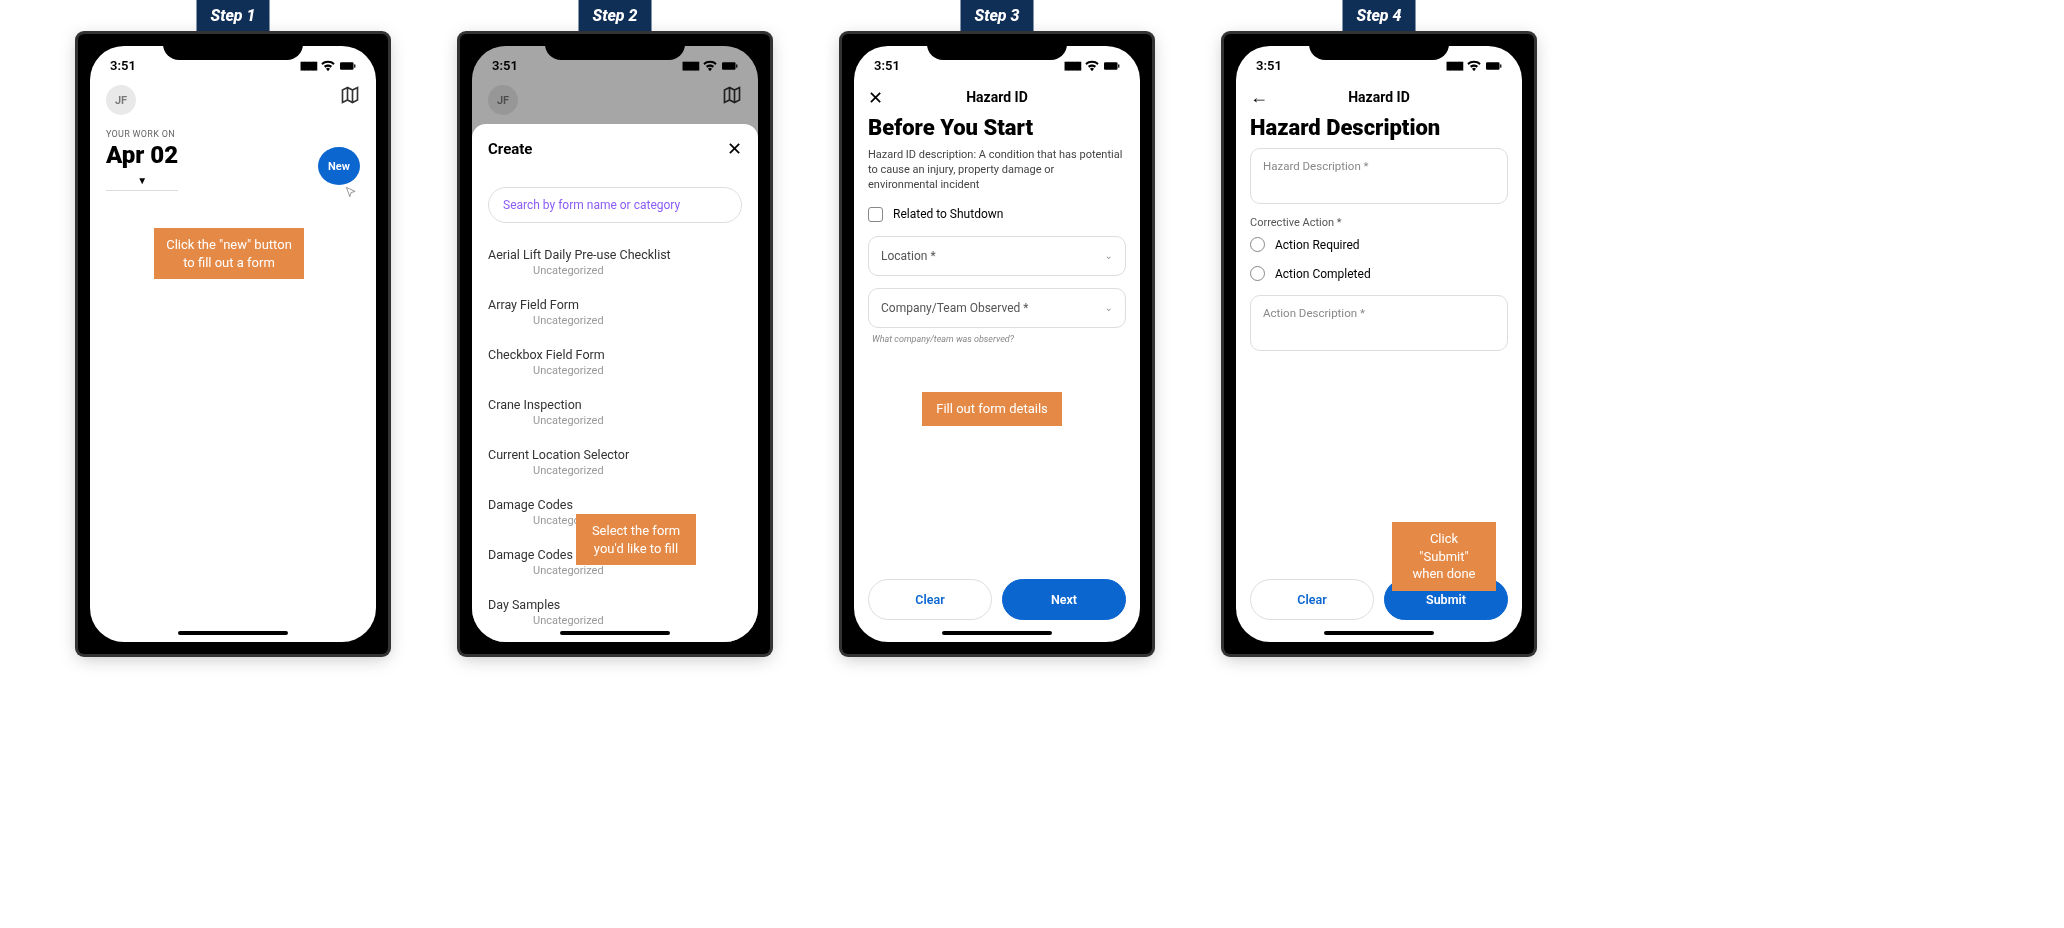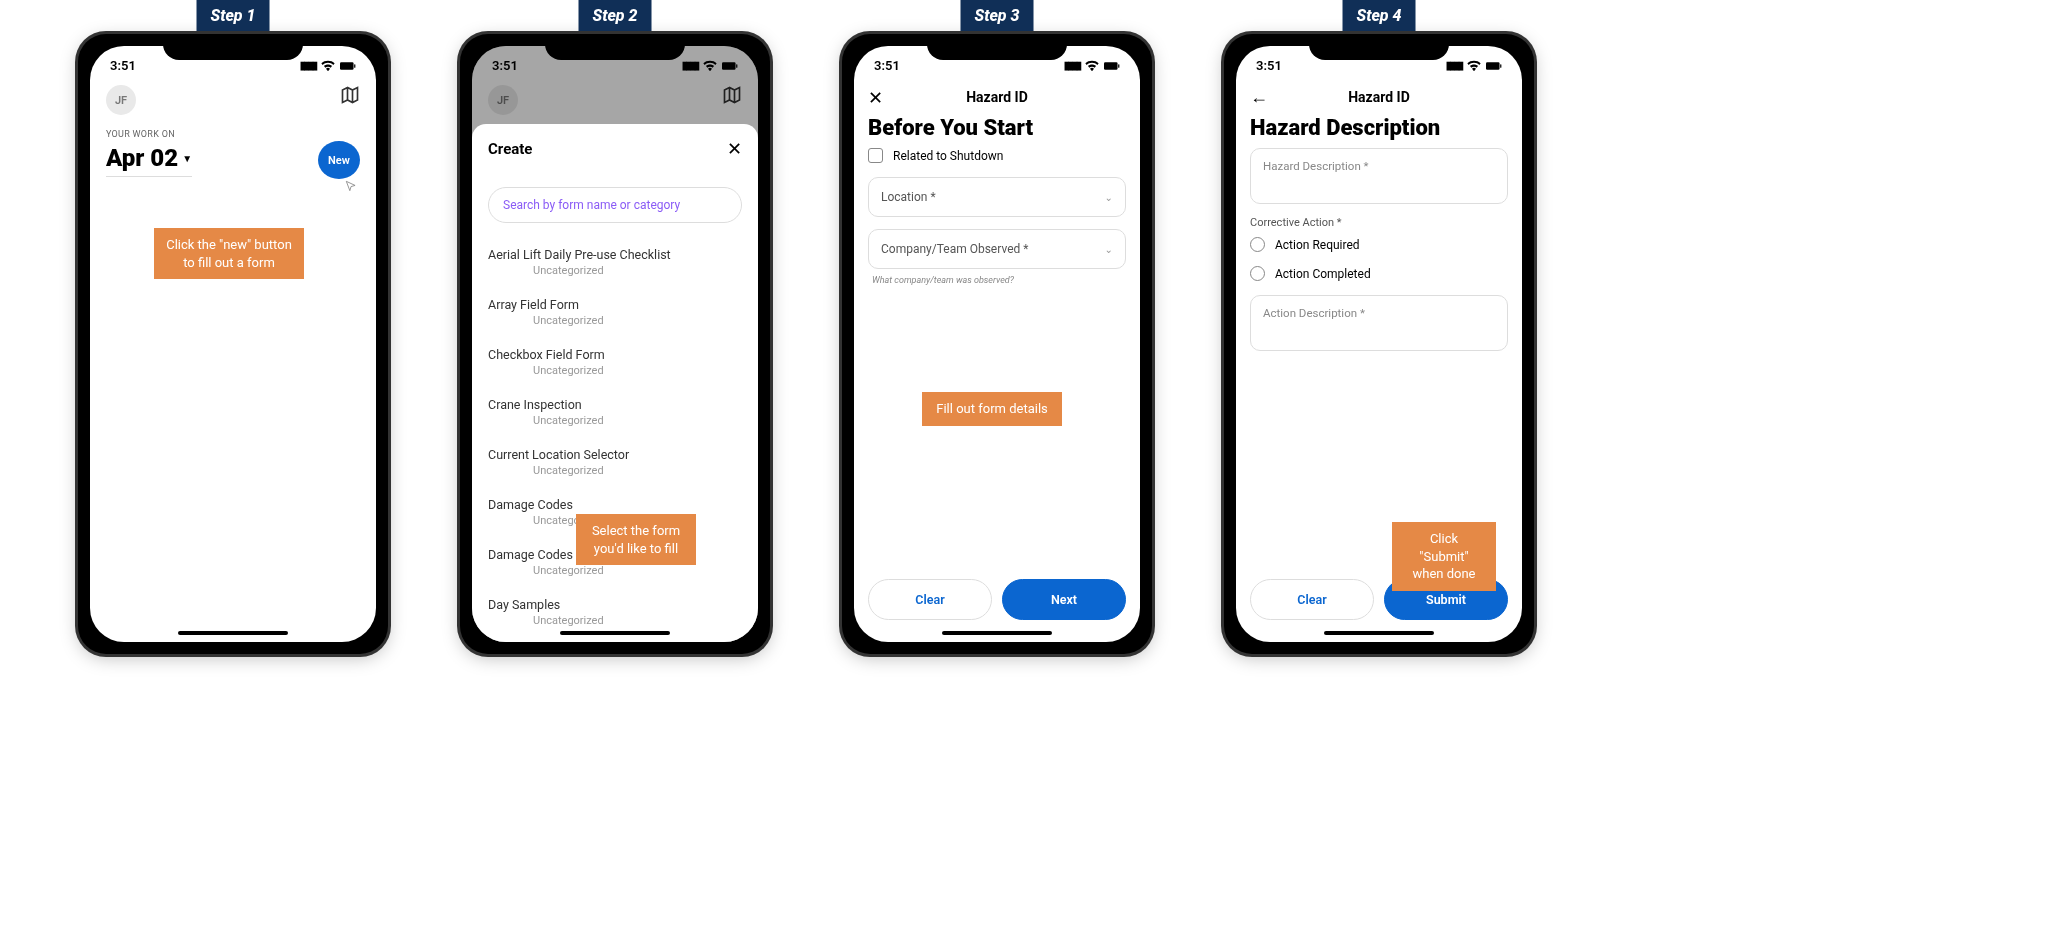--- a/index.html
+++ b/index.html
@@ -31,21 +31,21 @@
     font-size: 16px;
     padding: 6px 14px;
     z-index: 20;
     font-style: italic;
   }
   .phone-frame {
     position: relative;
     width: 310px;
     height: 620px;
     background: #000;
-    border-radius: 28px;
+    border-radius: 6px;
     box-shadow: 0 0 0 3px #333, 0 4px 18px rgba(0,0,0,.25);
     padding: 12px;
     margin-top: 20px;
   }
   .screen {
     position: relative;
     width: 100%;
     height: 100%;
     background: #fff;
     border-radius: 34px;
@@ -116,20 +116,21 @@
     padding: 2px 16px 6px;
   }
   .date-sel {
     font-size: 24px;
     font-weight: 900;
     display: flex;
     align-items: center;
     gap: 4px;
     border-bottom: 1px solid #ddd;
     padding-bottom: 4px;
+    flex-direction: column;
   }
   .caret-dn { font-size: 10px; margin-top: 2px; }
   .new-btn {
     background: #0b66d0;
     color: #fff;
     width: 42px; height: 38px;
     border-radius: 50%;
     display: flex;
     align-items: center;
     justify-content: center;
@@ -390,20 +391,21 @@
                 <rect x="23" y="3" width="2" height="6" rx="1" fill="#000"></rect>
               </svg>
           </div>
         </div>
         <div class="hdr-row">
           <span class="hdr-left">✕</span>
           <span class="hdr-title">Hazard ID</span>
         </div>
         <div class="form-body">
           <div class="big-h">Before You Start</div>
+          <div class="desc">Hazard ID description: A condition that has potential to cause an injury, property damage or environmental incident</div>
           <div class="chk-row">
             <div class="chk-box"></div>
             <span>Related to Shutdown</span>
           </div>
           <div class="dd">
             <span>Location *</span>
             <span style="font-size:10px;color:#999;">⌄</span>
           </div>
           <div class="dd">
             <span>Company/Team Observed *</span>

